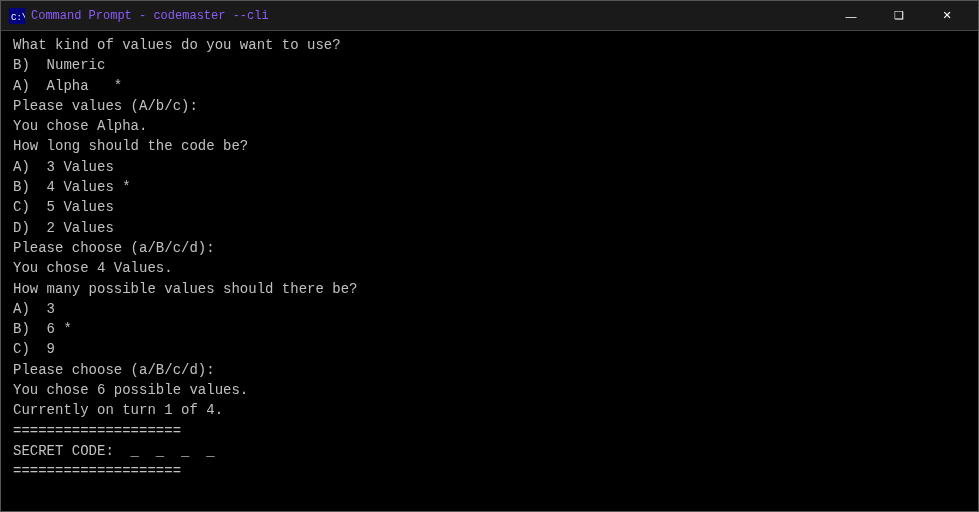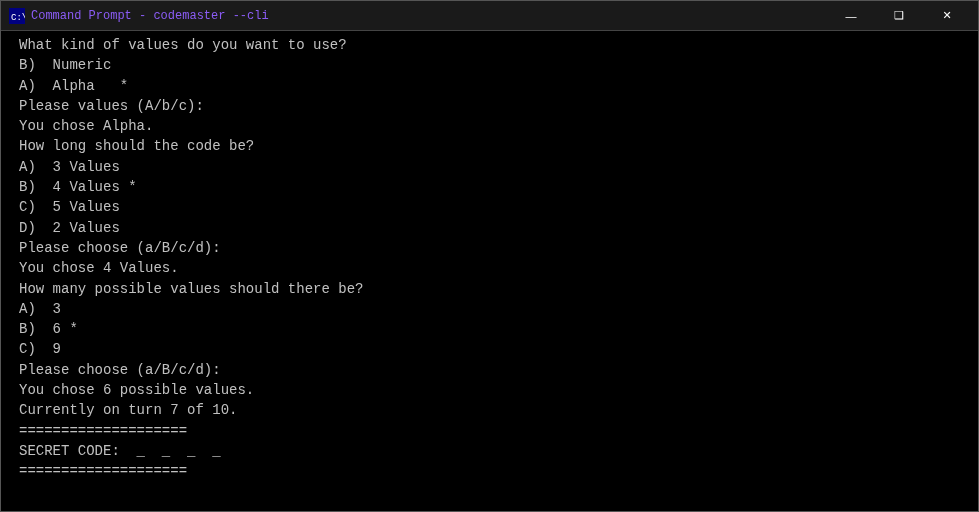--- a/index.html
+++ b/index.html
@@ -68,21 +68,21 @@
       font-size: 11px;
       color: #fff;
       background: transparent;
       border: none;
     }
 
     .terminal {
       background: #000;
       color: #c0c0c0;
       flex: 1;
-      padding: 4px 18px;
+      padding: 4px 12px;
       font-size: 14px;
       line-height: 1.45;
       overflow: hidden;
       font-family: 'Courier New', Courier, monospace;
     }
 
     .line {
       white-space: pre;
       display: block;
     }
@@ -121,18 +121,18 @@
       <span class="line">Please choose (a/B/c/d):</span>
       <span class="line">You chose 4 Values.</span>
       <span class="line"></span>
       <span class="line">How many possible values should there be?</span>
       <span class="line">A)  3</span>
       <span class="line">B)  6 *</span>
       <span class="line">C)  9</span>
       <span class="line">Please choose (a/B/c/d):</span>
       <span class="line">You chose 6 possible values.</span>
       <span class="line"></span>
-      <span class="line">Currently on turn 7 of 10.</span>
+      <span class="line">Currently on turn 1 of 4.</span>
       <span class="line">====================</span>
       <span class="line">SECRET CODE:  _  _  _  _</span>
       <span class="line">====================</span>
     </div>
 </div>
 
 </body></html>

